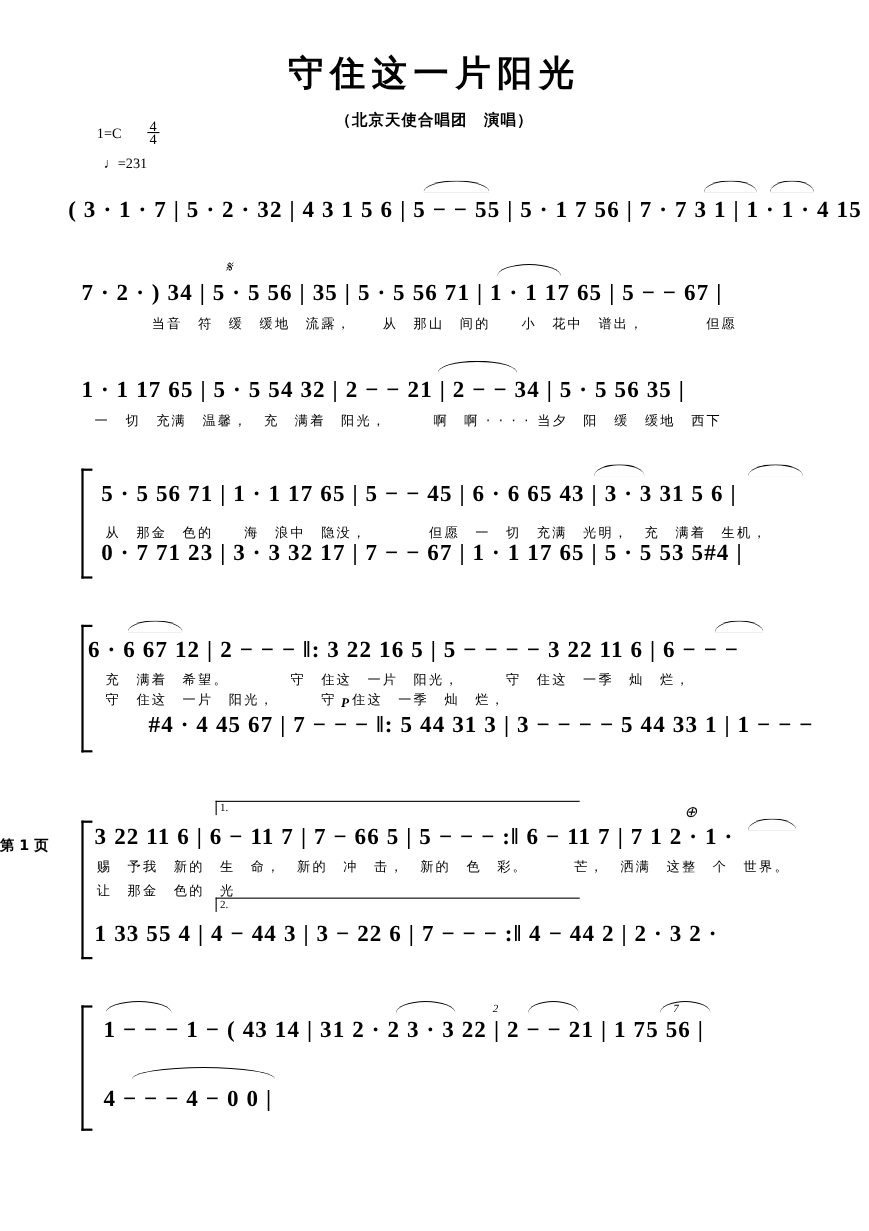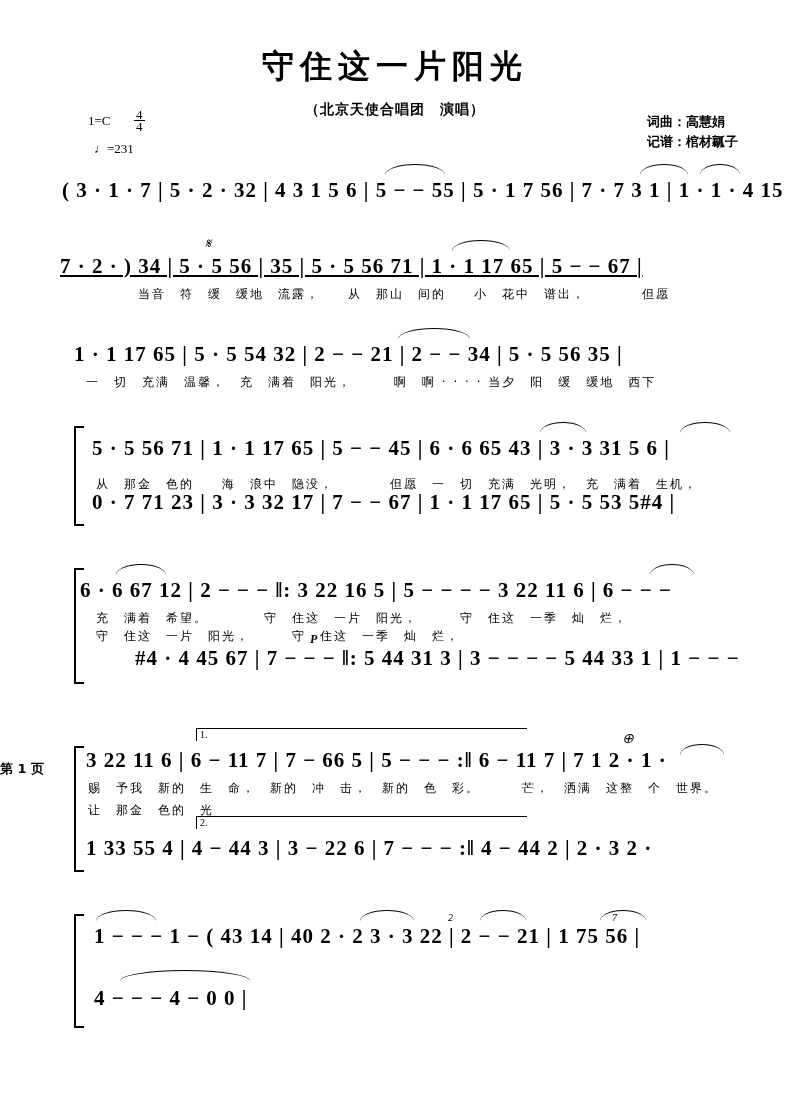--- a/index.html
+++ b/index.html
@@ -150,45 +150,41 @@
   }
 </style>
 </head>
 <body>
 
 <div class="page">
 
   <div class="title">守住这一片阳光</div>
   <div class="subtitle">（北京天使合唱团　演唱）</div>
 
-  <div class="credits">
-    <div>词曲：高慧娟</div>
-    <div>记谱：棺材瓤子</div>
-  </div>
 
   <div class="keysig">
     <span class="k1">1=C</span>
     <span class="meter">
       <span class="num">4</span>
       <span class="den">4</span>
     </span>
     <span class="tempo">♩=231</span>
   </div>
 
   <div class="sys" style="top:160px;">
     <div class="slur" style="left:385px; top:4px; width:60px;"></div>
     <div class="slur" style="left:640px; top:4px; width:48px;"></div>
     <div class="slur" style="left:700px; top:4px; width:40px;"></div>
     <div class="numline" style="left:62px; top:18px; letter-spacing:1px;">( 3 · 1 · 7 | 5 · 2 · 32 | 4 3 1 5  6 | 5 − − 55 | 5 · 1 7 56 | 7 · 7 3 1 | 1 · 1 · 4 15 |</div>
   </div>
 
   <div class="sys" style="top:238px;">
     <div class="mark" style="left:205px; top:-2px; font-size:14px;">𝄋</div>
     <div class="slur" style="left:452px; top:2px; width:58px;"></div>
-    <div class="numline" style="left:60px; top:16px; letter-spacing:1px;text-decoration:underline;">7 · 2 · ) 34 | 5 · 5  56 | 35 | 5 · 5  56  71 | 1 · 1  17  65 | 5 − − 67 |</div>
+    <div class="numline" style="left:74px; top:16px; letter-spacing:1px;">7 · 2 · ) 34 | 5 · 5  56 | 35 | 5 · 5  56  71 | 1 · 1  17  65 | 5 − − 67 |</div>
     <div class="lyric" style="left:92px; top:48px;margin-left:46px;">当音　符　缓　缓地　流露，　　从　那山　间的　　小　花中　谱出，　　　　但愿</div>
   </div>
 
   <div class="sys" style="top:326px;">
     <div class="slur" style="left:398px; top:2px; width:72px;"></div>
     <div class="numline" style="left:74px; top:16px; letter-spacing:1px;">1 · 1  17  65 | 5 · 5  54  32 | 2 − − 21 | 2 − − 34 | 5 · 5  56  35 |</div>
     <div class="lyric" style="left:86px; top:48px;">一　切　充满　温馨，　充　满着　阳光，　　　啊　啊 · · · · 当夕　阳　缓　缓地　西下</div>
   </div>
 
   <div class="sys" style="top:420px;">
@@ -233,19 +229,19 @@
 
   <div class="sys" style="top:908px;">
     <div class="brace" style="left:74px; top:6px; height:110px;"></div>
     <div class="slur" style="left:96px; top:2px; width:60px;"></div>
     <div class="slur" style="left:360px; top:2px; width:54px;"></div>
     <div class="slur" style="left:480px; top:2px; width:46px;"></div>
     <div class="slur" style="left:600px; top:2px; width:46px;"></div>
     <div class="slur" style="left:120px; top:62px; width:130px;"></div>
     <div class="mark" style="left:448px; top:4px; font-size:10px;">2</div>
     <div class="mark" style="left:612px; top:4px; font-size:10px;">7</div>
-    <div class="numline" style="left:94px; top:16px; letter-spacing:1px;">1 − − − 1 − ( 43  14 | 40  2 · 2  3 · 3  22 | 2 − − 21 | 1  75  56 |</div>
+    <div class="numline" style="left:94px; top:16px; letter-spacing:1px;">1 − − − 1 − ( 43  14 | 31  2 · 2  3 · 3  22 | 2 − − 21 | 1  75  56 |</div>
     <div class="numline" style="left:94px; top:78px; letter-spacing:1px;">4 − − − 4 − 0  0 |</div>
   </div>
 
   <div class="pagenum">第 1 页</div>
 
 </div>
 
 </body></html>

